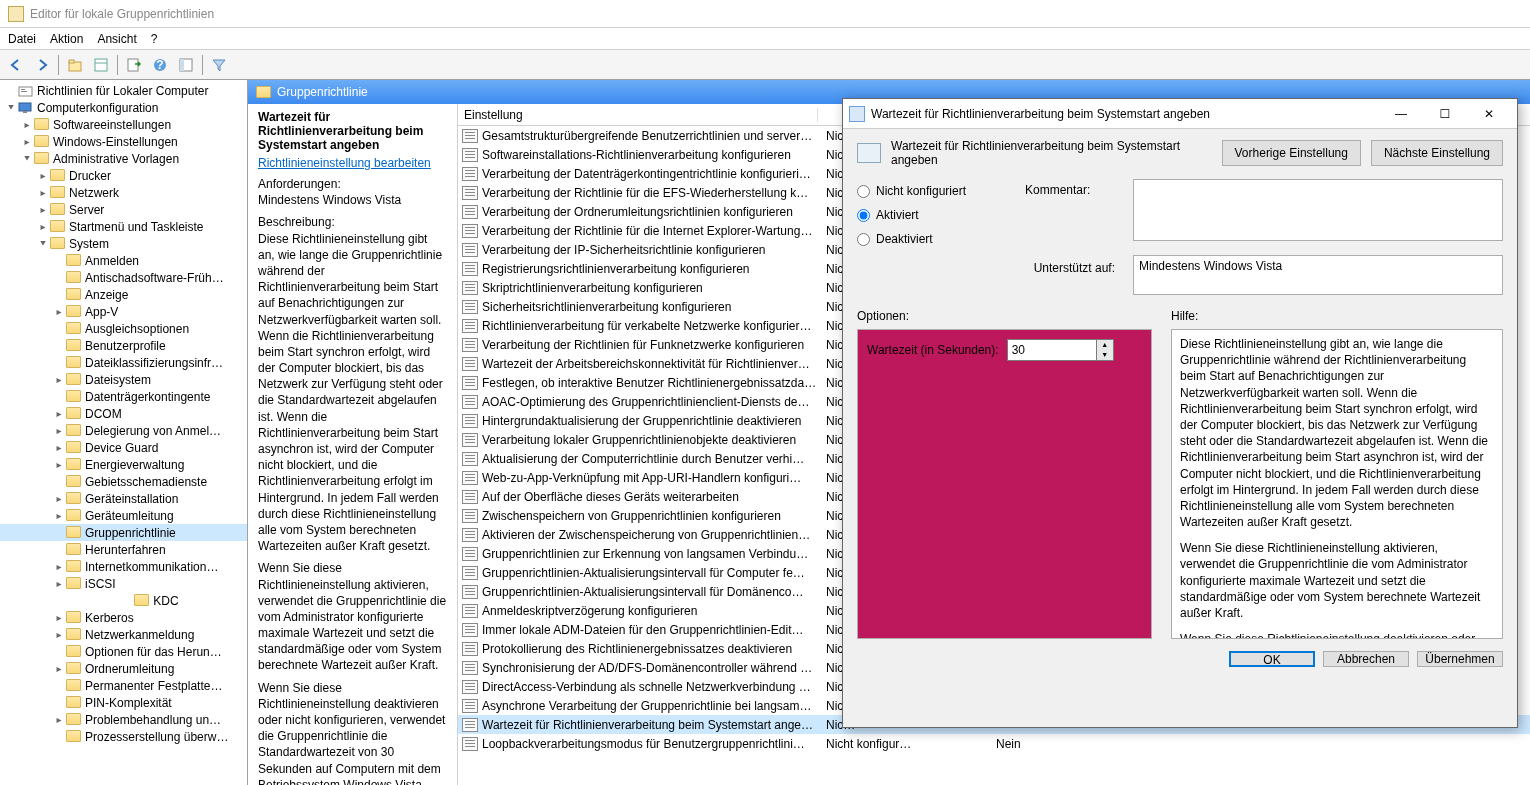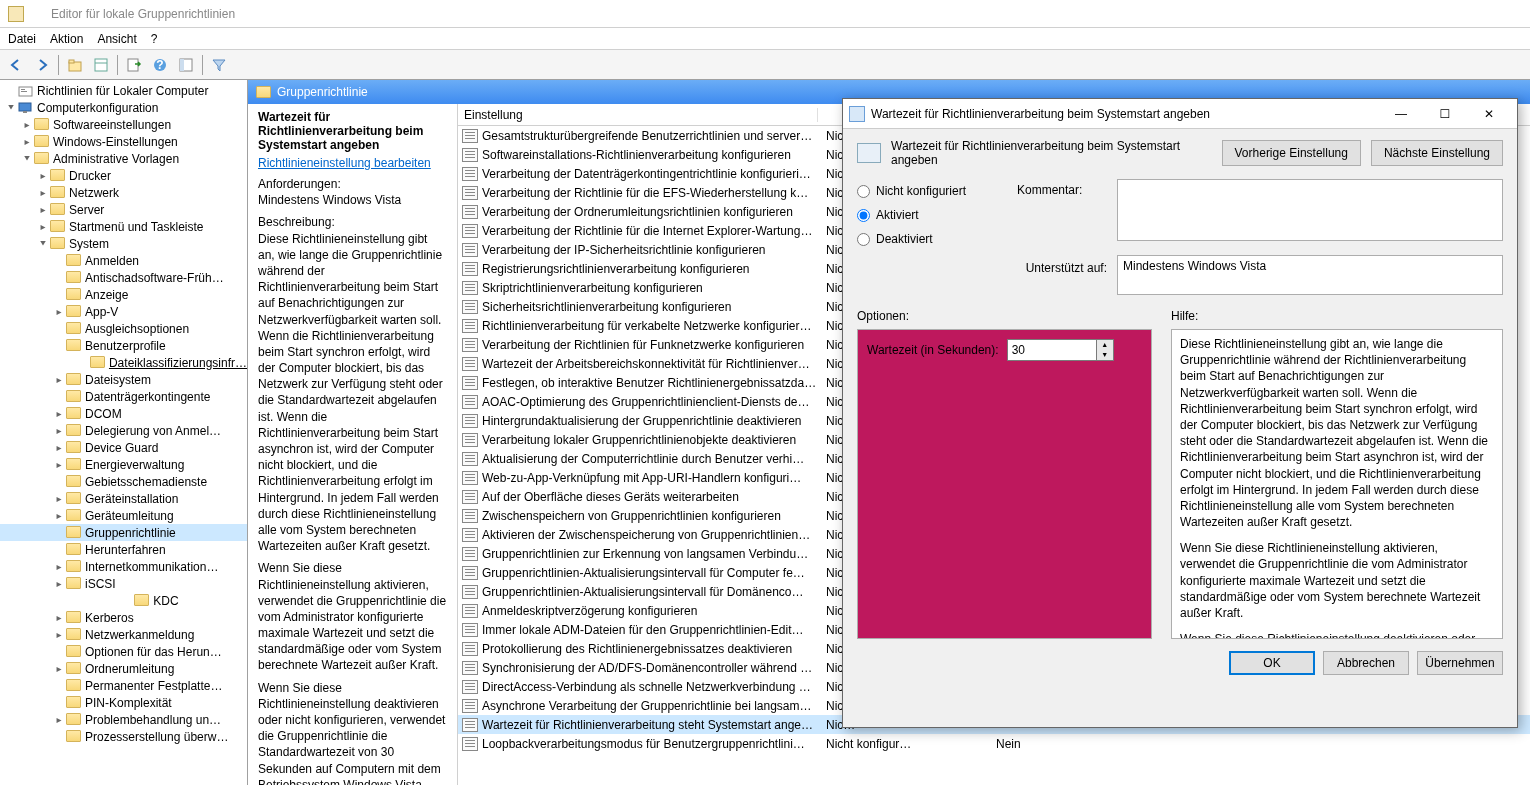--- a/index.html
+++ b/index.html
@@ -1,19 +1,19 @@
 <!DOCTYPE html>
 <html><head>
 <meta charset="utf-8">
 <style>
 *{box-sizing:border-box;margin:0;padding:0;font-family:"Segoe UI",Tahoma,sans-serif;font-size:12px;}
 body{background:#fff;overflow:hidden;width:1530px;height:785px;}
 .titlebar{height:28px;display:flex;align-items:center;padding:0 8px;border-bottom:1px solid #d0d0d0;}
 .titlebar .app-icon{width:16px;height:16px;margin-right:6px;background:#f8e8b8;border:1px solid #c0a850;}
-.titlebar .title{color:#888;margin-left:21px;}
+.titlebar .title{color:#888;}
 .menubar{height:22px;display:flex;align-items:center;padding:0 8px;gap:14px;border-bottom:1px solid #d0d0d0;}
 .menubar span{color:#000;cursor:default;}
 .toolbar{height:30px;display:flex;align-items:center;padding:0 4px;gap:2px;border-bottom:1px solid #a0a0a0;background:#f5f5f5;}
 .tool-btn{width:24px;height:24px;display:flex;align-items:center;justify-content:center;border:1px solid transparent;}
 .tool-sep{width:1px;height:20px;background:#a0a0a0;margin:0 2px;}
 .main{display:flex;height:calc(785px - 28px - 22px - 30px);}
 .tree-pane{width:248px;border-right:1px solid #a0a0a0;overflow:hidden;padding:2px 0;}
 .tree-node{display:flex;align-items:center;height:17px;white-space:nowrap;cursor:default;}
 .tree-node.selected{background:#cce8ff;}
 .tree-arrow{width:14px;text-align:center;color:#666;font-size:10px;}
@@ -42,39 +42,39 @@
 
 .dialog{position:absolute;left:842px;top:98px;width:676px;height:630px;background:#f0f0f0;border:1px solid #666;box-shadow:3px 3px 12px rgba(0,0,0,.3);}
 .dlg-titlebar{height:30px;background:#fff;display:flex;align-items:center;padding:0 6px;border-bottom:1px solid #ccc;}
 .dlg-titlebar .dlg-icon{width:16px;height:16px;margin-right:6px;background:#d8e8f8;border:1px solid #6a9ed8;}
 .dlg-titlebar .spacer{flex:1;}
 .dlg-winbtn{width:44px;height:28px;display:flex;align-items:center;justify-content:center;font-family:sans-serif;}
 .dlg-top{padding:10px 14px 6px;display:flex;align-items:center;gap:10px;}
 .dlg-top .dlg-icon2{width:24px;height:20px;background:#e8f0f8;border:1px solid #8ab;flex-shrink:0;}
 .dlg-top .dlg-label{flex:1;}
 .dlg-navbtn{height:26px;padding:0 12px;background:#e1e1e1;border:1px solid #adadad;cursor:default;}
-.dlg-grid{display:grid;grid-template-columns:150px 90px 1fr;gap:4px 10px;padding:6px 14px;align-items:start;}
+.dlg-grid{display:grid;grid-template-columns:150px 90px 1fr;gap:4px 18px;padding:6px 14px;align-items:start;}
 .radio-row{display:flex;align-items:center;gap:6px;height:24px;}
 .radio-row input{margin:0;}
 .dlg-textarea{width:100%;height:62px;border:1px solid #adadad;background:#fff;resize:none;padding:2px;font-family:inherit;font-size:12px;}
 .dlg-supported{width:100%;height:40px;border:1px solid #adadad;background:#fff;padding:3px 5px;}
 .dlg-split{display:flex;gap:19px;padding:8px 14px 0;flex:1;}
 .dlg-split .lbl{margin-bottom:6px;}
 .opt-panel{width:295px;}
 .opt-box{height:310px;border:1px solid #adadad;background:#be185d;padding:9px;}
 .opt-box .row{display:flex;align-items:center;gap:8px;}
 .spinner{display:flex;align-items:center;border:1px solid #7a7a7a;background:#fff;height:22px;}
 .spinner input{border:none;width:88px;padding:0 4px;text-align:left;outline:none;font-size:12px;}
 .spinner .btns{display:flex;flex-direction:column;border-left:1px solid #7a7a7a;}
 .spinner .btns div{width:16px;height:10px;font-size:7px;line-height:9px;text-align:center;background:#e8e8e8;cursor:default;}
 .help-panel{flex:1;}
 .help-box{height:310px;border:1px solid #adadad;background:#fff;padding:6px 8px;overflow:auto;line-height:1.35;}
 .help-box p{margin-bottom:10px;}
 .dlg-buttons{display:flex;justify-content:flex-end;gap:8px;padding:12px 14px;}
-.dlg-btn{height:24px;width:86px;background:#e1e1e1;border:1px solid #adadad;cursor:default;}
+.dlg-btn{height:16px;width:86px;background:#e1e1e1;border:1px solid #adadad;cursor:default;}
 .dlg-btn.default{border:2px solid #0078d7;}
 svg{display:block;}
 </style>
 </head>
 <body>
 
 <div class="titlebar">
   <div class="app-icon"></div>
   <span class="title">Editor für lokale Gruppenrichtlinien</span>
 </div>
@@ -253,21 +253,21 @@
           </div>
           <span>Ausgleichsoptionen</span>
         </div>
         <div class="tree-node" style="padding-left: 52px;">
           <span class="tree-arrow"></span>
           <div class="tree-icon">
             <div class="folder-icon"></div>
           </div>
           <span>Benutzerprofile</span>
         </div>
-        <div class="tree-node" style="padding-left: 76px; text-decoration: underline;">
+        <div class="tree-node" style="padding-left: 52px;">
           <span class="tree-arrow"></span>
           <div class="tree-icon">
             <div class="folder-icon"></div>
           </div>
           <span>Dateiklassifizierungsinfr…</span>
         </div>
         <div class="tree-node" style="padding-left: 52px;">
           <span class="tree-arrow">▸</span>
           <div class="tree-icon">
             <div class="folder-icon"></div>
@@ -595,21 +595,21 @@
               <div class="c1">DirectAccess-Verbindung als schnelle Netzwerkverbindung …</div>
               <div class="c2">Nic…</div>
             </div>
             <div class="list-row">
               <div class="setting-icon"></div>
               <div class="c1">Asynchrone Verarbeitung der Gruppenrichtlinie bei langsam…</div>
               <div class="c2">Nic…</div>
             </div>
             <div class="list-row selected">
               <div class="setting-icon"></div>
-              <div class="c1">Wartezeit für Richtlinienverarbeitung steht Systemstart ange…</div>
+              <div class="c1">Wartezeit für Richtlinienverarbeitung beim Systemstart ange…</div>
               <div class="c2">Nic…</div>
             </div>
             <div class="list-row">
               <div class="setting-icon"></div>
               <div class="c1">Loopbackverarbeitungsmodus für Benutzergruppenrichtlini…</div>
               <div class="c2">Nicht konfigur…</div>
               <div class="c3">Nein</div>
             </div>
           </div>
       </div>

